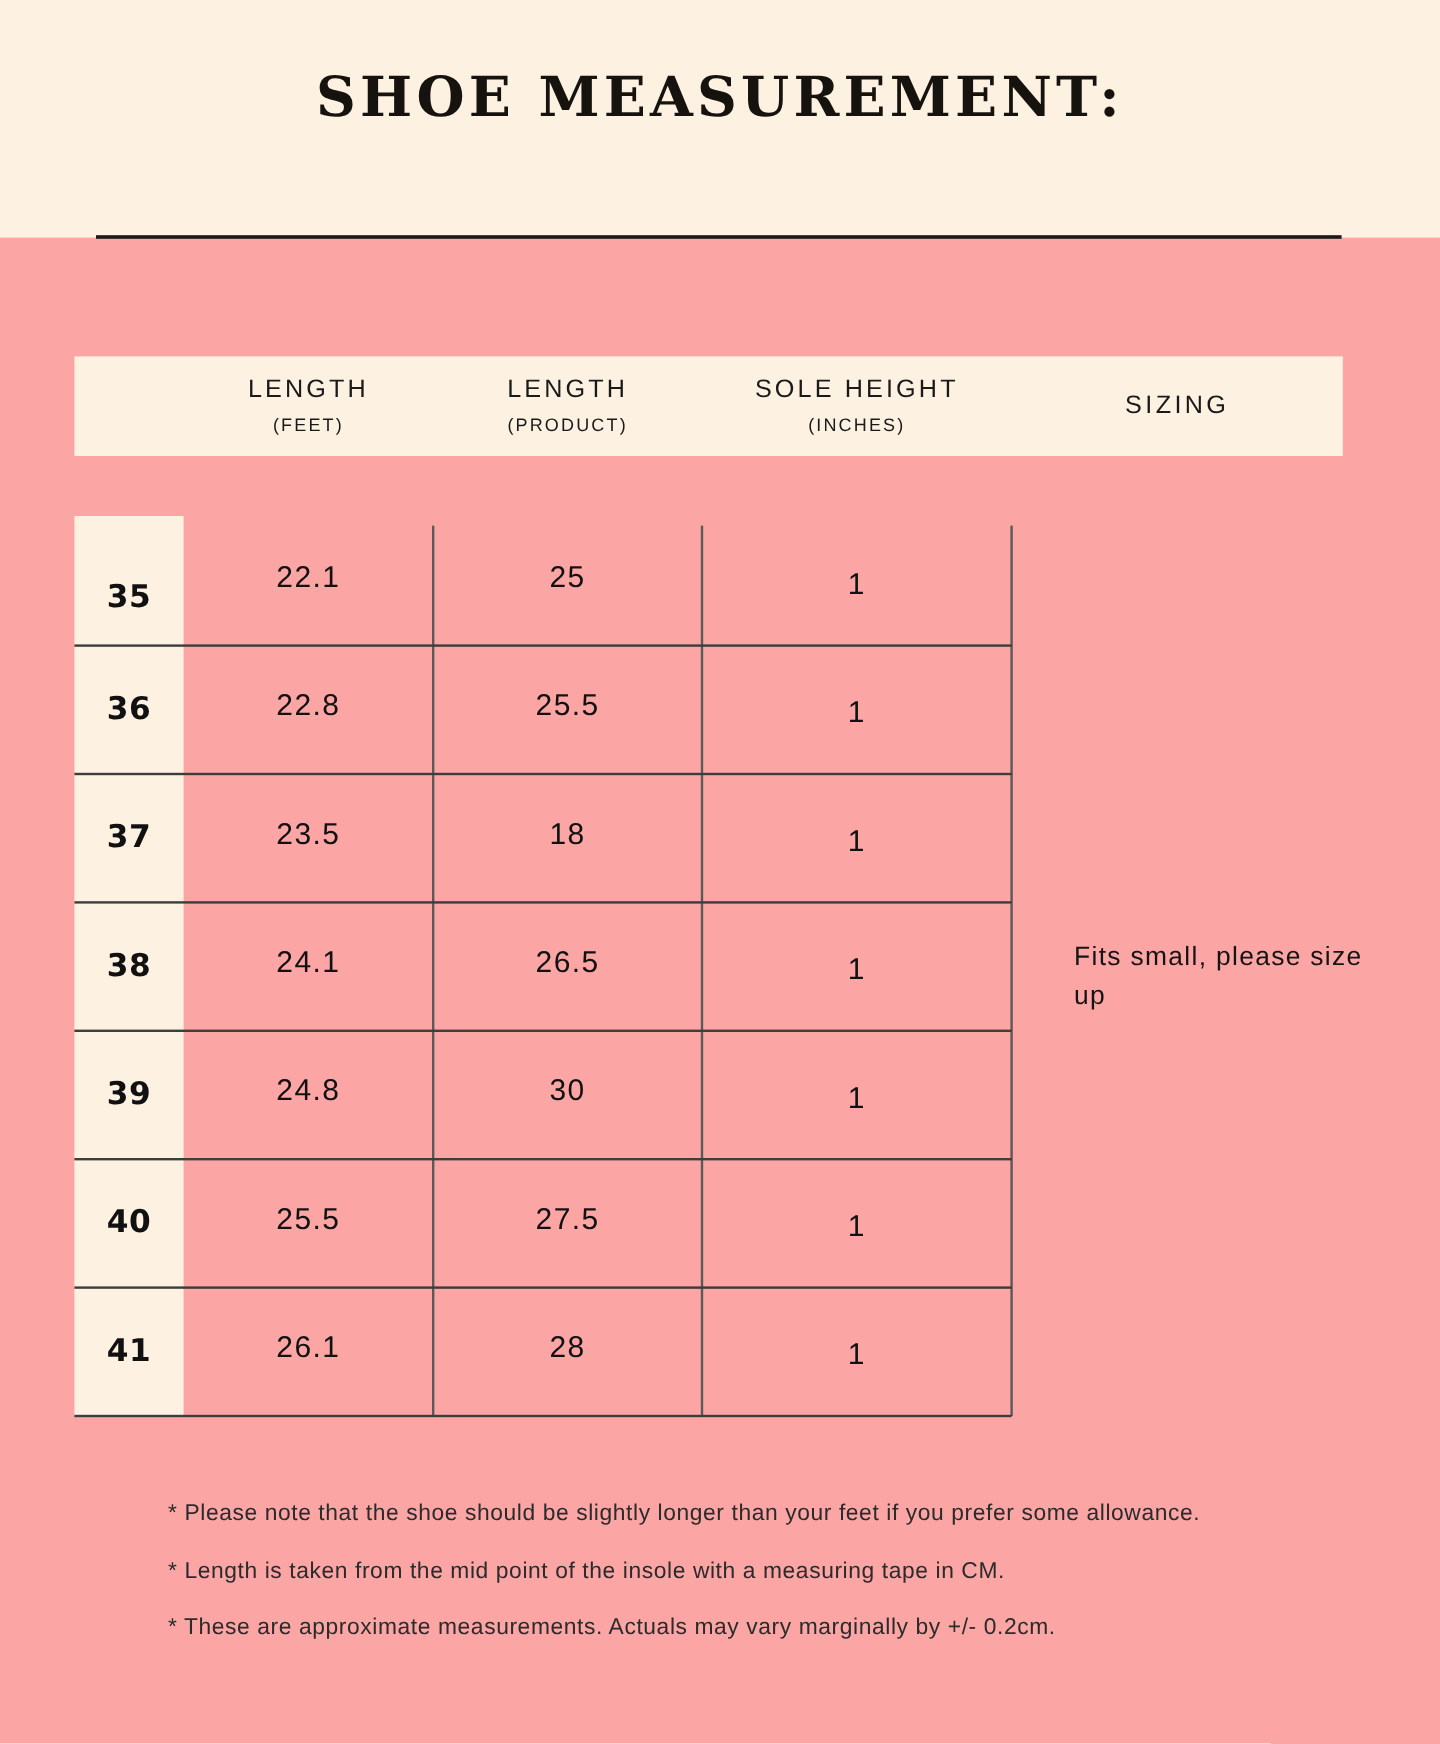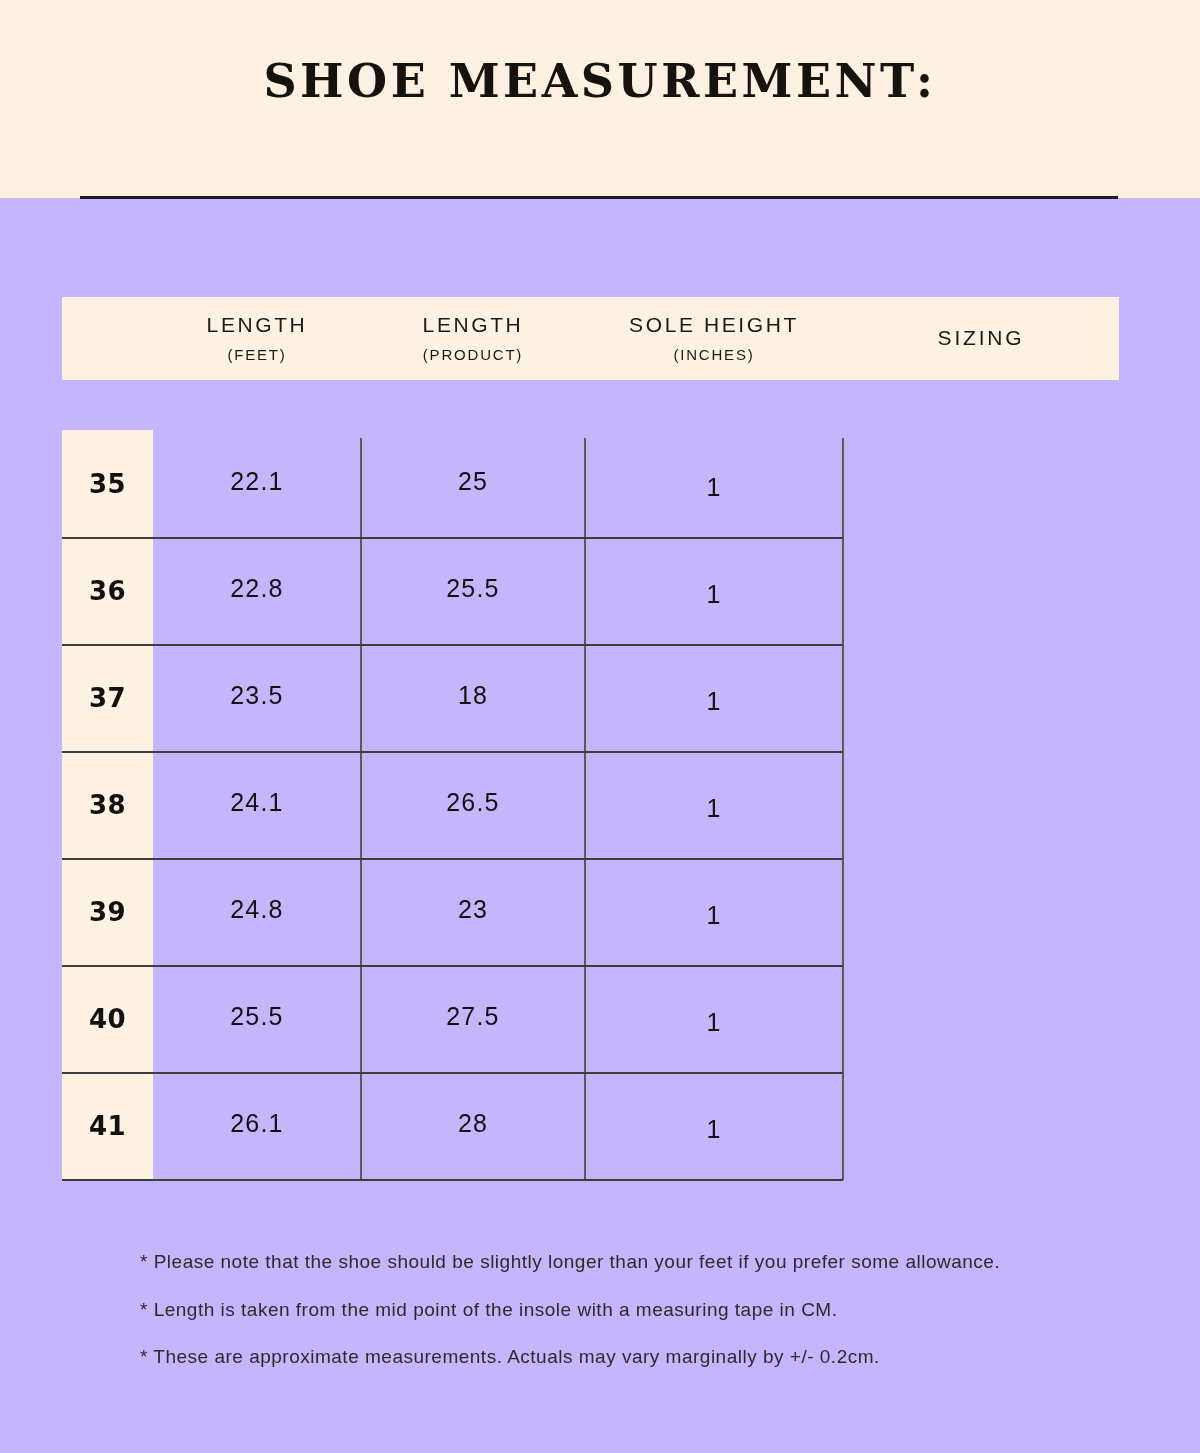--- a/index.html
+++ b/index.html
@@ -4,21 +4,21 @@
 <style>
   * { margin:0; padding:0; box-sizing:border-box; }
 
   html, body {
     width:1200px; height:1453px;
     background:#ffffff;
     font-family:"Liberation Sans", sans-serif;
     overflow:hidden;
   }
 
-  .page { position:relative; width:1200px; height:1453px; background:#c4b5fd; }
+  .page { position:relative; width:1200px; height:1453px; background:#fca5a5; }
 
   
   .header-band {
     position:absolute; left:0; top:0; width:1200px; height:198px;
     background:#fdf2e2;
   }
   .page-title {
     position:absolute; left:0; top:58px; width:1200px;
     text-align:center;
     font-family:"DejaVu Serif", serif;
@@ -161,21 +161,21 @@
 
     <div class="size-col-bg"></div>
 
     <div class="vline v1"></div>
     <div class="vline v2"></div>
     <div class="vline v3"></div>
 
     <div id="rows-host">
         <div class="row" style="top: 430px;">
           <div class="cell c-size">
-            <span class="val" style="top: 0px;">35</span>
+            <span class="val" style="top: 14px;">35</span>
           </div>
           <div class="cell c-feet">
             <span class="val" style="top: -2px;">22.1</span>
           </div>
           <div class="cell c-product">
             <span class="val" style="top: -2px;">25</span>
           </div>
           <div class="cell c-sole">
             <span class="val" style="top: 4px;">1</span>
           </div>
@@ -226,21 +226,21 @@
         </div>
         <div class="hline" style="top: 751px;"></div>
         <div class="row" style="top: 858px;">
           <div class="cell c-size">
             <span class="val" style="top: 0px;">39</span>
           </div>
           <div class="cell c-feet">
             <span class="val" style="top: -2px;">24.8</span>
           </div>
           <div class="cell c-product">
-            <span class="val" style="top: -2px;">23</span>
+            <span class="val" style="top: -2px;">30</span>
           </div>
           <div class="cell c-sole">
             <span class="val" style="top: 4px;">1</span>
           </div>
         </div>
         <div class="hline" style="top: 858px;"></div>
         <div class="row" style="top: 965px;">
           <div class="cell c-size">
             <span class="val" style="top: 0px;">40</span>
           </div>
@@ -266,20 +266,21 @@
             <span class="val" style="top: -2px;">28</span>
           </div>
           <div class="cell c-sole">
             <span class="val" style="top: 4px;">1</span>
           </div>
         </div>
         <div class="hline" style="top: 1072px;"></div>
         <div class="hline" style="top: 1179px;"></div>
       </div>
 
+    <div class="sizing-note">Fits small, please size up</div>
   </div>
 
   <div class="footnotes">
     <div class="footnote">* Please note that the shoe should be slightly longer than your feet if you prefer some allowance.</div>
     <div class="footnote">* Length is taken from the mid point of the insole with a measuring tape in CM.</div>
     <div class="footnote">* These are approximate measurements. Actuals may vary marginally by +/- 0.2cm.</div>
   </div>
 
 </div>
 

